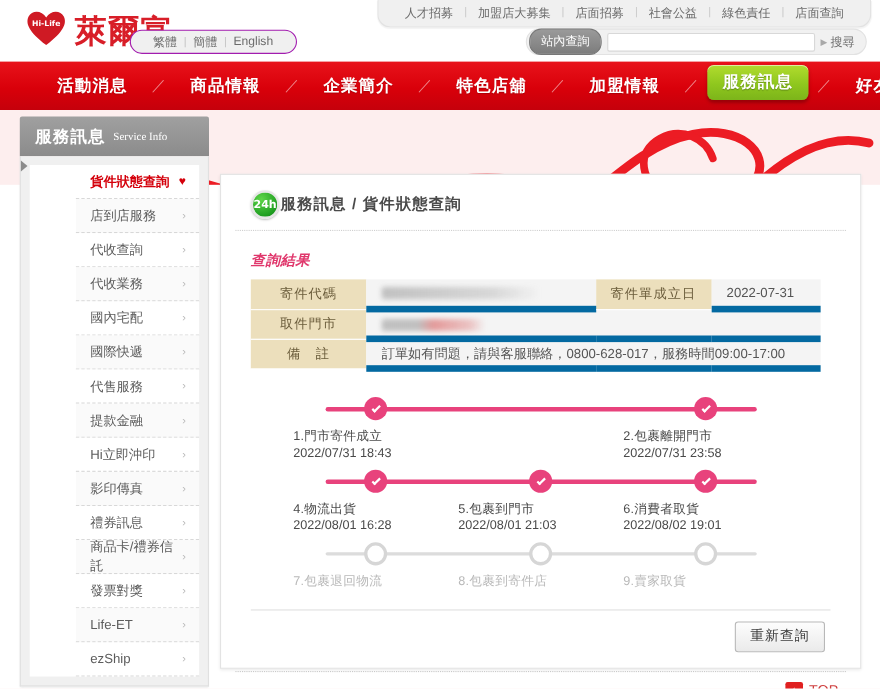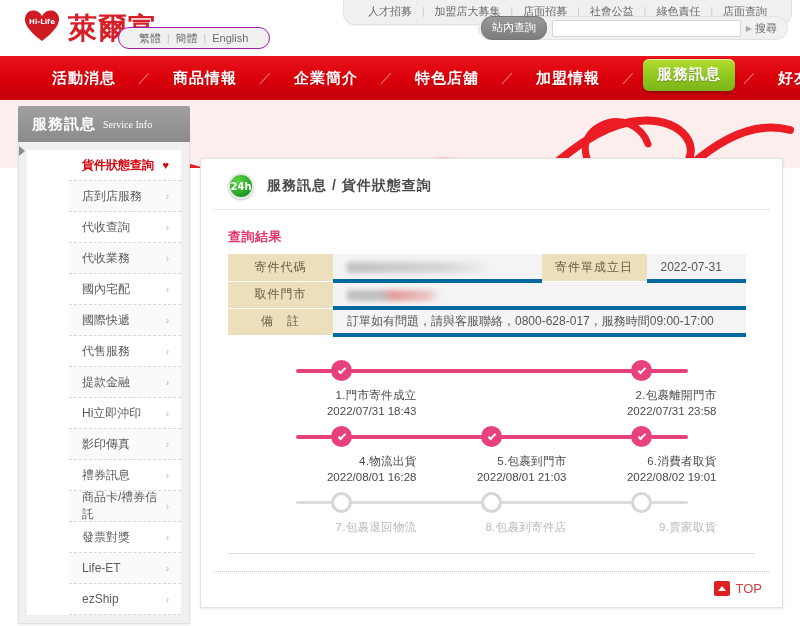--- a/index.html
+++ b/index.html
@@ -51,21 +51,21 @@
     background: #f0f0f0; border: 1px solid #a21caf;
     border-radius: 12px;
     height: 22px; display: flex; align-items: center;
     padding: 0 14px;
     width: 152px;
   }
   .langbar a { font-size: 11px; color: #6b6b6b; text-decoration: none; padding: 0 6px;}
   .langbar .sep { color: #c4c4c4; font-size: 10px; }
 
   .searchwrap {
-    position: absolute; right: 12px; top: 16px;
+    position: absolute; right: 12px; top: 26px;
     display: flex; align-items: center;
     background: #f1f1f1;
     border: 1px solid #e2e2e2;
     border-radius: 13px;
     height: 24px;
     width: 310px;
     padding: 0 4px 0 2px;
   }
   .search-scope {
     background: linear-gradient(#9a9a9a, #7c7c7c);
@@ -190,40 +190,41 @@
   .content {
     position: absolute; left: 200px; top: 58px;
     width: 583px;
     height: 450px;
     background: #fff;
     border: 1px solid #e3e3e3;
     box-shadow: 0 1px 3px rgba(0,0,0,0.09);
     z-index: 3;
   }
   .content-head {
-    display: flex; align-items: center; gap: 13px;
+    display: flex; align-items: center; gap: 1px;
     padding: 14px 0 10px 14px;
     margin: 0 13px;
     border-bottom: 1px dotted #cfcfcf;
   }
   .badge24 {
     width: 26px; height: 26px; border-radius: 50%;
     background: radial-gradient(circle at 35% 28%, #5fd64a, #1f9f21 70%, #137a15);
     border: 2px solid #e6e6e6;
     box-shadow: 0 1px 2px rgba(0,0,0,0.25);
     color: #fff; font-size: 10px; font-weight: bold;
     display: flex; align-items: center; justify-content: center;
     font-family: "DejaVu Sans", sans-serif;
   }
   .crumb { font-size: 14px; color: #4a4a4a; font-weight: bold; letter-spacing: 1px; }
 
   .sec-title {
     font-size: 13px; color: #e0376c; font-weight: bold;
     margin: 18px 0 8px 27px;
     letter-spacing: 0.5px;
+    font-style: italic;
   }
 
   
   .rtable {
     margin: 0 27px;
     width: 518px;
     border-collapse: collapse;
     font-size: 12px;
   }
   .rtable td { height: 27px; vertical-align: middle; }
@@ -233,21 +234,21 @@
     text-align: center;
     width: 105px;
     font-size: 12px;
     letter-spacing: 1px;
     border-bottom: 1px solid #fff;
   }
   .rtable .val {
     background: #f4f4f4;
     padding-left: 14px;
     color: #555;
-    border-bottom: 4px solid #0369a1;
+    border-bottom: 6px solid #0369a1;
   }
   .masked {
     display: inline-block;
     height: 11px;
     background: linear-gradient(90deg, rgba(150,150,150,.55), rgba(150,150,150,.30) 70%, rgba(150,150,150,0));
     filter: blur(2.4px);
     border-radius: 2px;
     vertical-align: middle;
   }
   .masked.m1 { width: 144px; }
@@ -262,21 +263,21 @@
     width: 450px;
   }
   .track-row.r3 { height: 52px; }
   .track-line {
     position: absolute; left: 29px; right: 29px; top: 10px;
     height: 4px; border-radius: 2px;
     background: #e8427c;
   }
   .track-row.pending .track-line { background: #dcdcdc; height: 3px; top: 10px;}
   .nodes { position: absolute; left: 0; right: 0; top: 0; display: flex; justify-content: space-between; }
-  .node { width: 150px; text-align: right; }
+  .node { width: 150px; text-align: left; }
   .dot {
     width: 21px; height: 21px; border-radius: 50%;
     background: #e8427c;
     margin: 1px auto 0 auto;
     display: flex; align-items: center; justify-content: center;
     position: relative; z-index: 2;
   }
   .dot .tick {
     display: block; width: 8px; height: 4px;
     border-left: 2px solid #fff; border-bottom: 2px solid #fff;
@@ -569,20 +570,23 @@
           </div>
           <div class="node pending">
             <div class="dot"></div>
             <div class="node-label">9.賣家取貨</div>
           </div>
         </div>
       </div>
     </div>
 
     <div class="panel-divider"></div>
+    <div class="btn-row">
+      <button class="btn-requery">重新查詢</button>
+    </div>
 
     <div class="panel-dotted"></div>
     <div class="toprow">
       <span class="top-sq">
           <i></i>
         </span>
       <span class="top-label">TOP</span>
     </div>
 
   </div>

